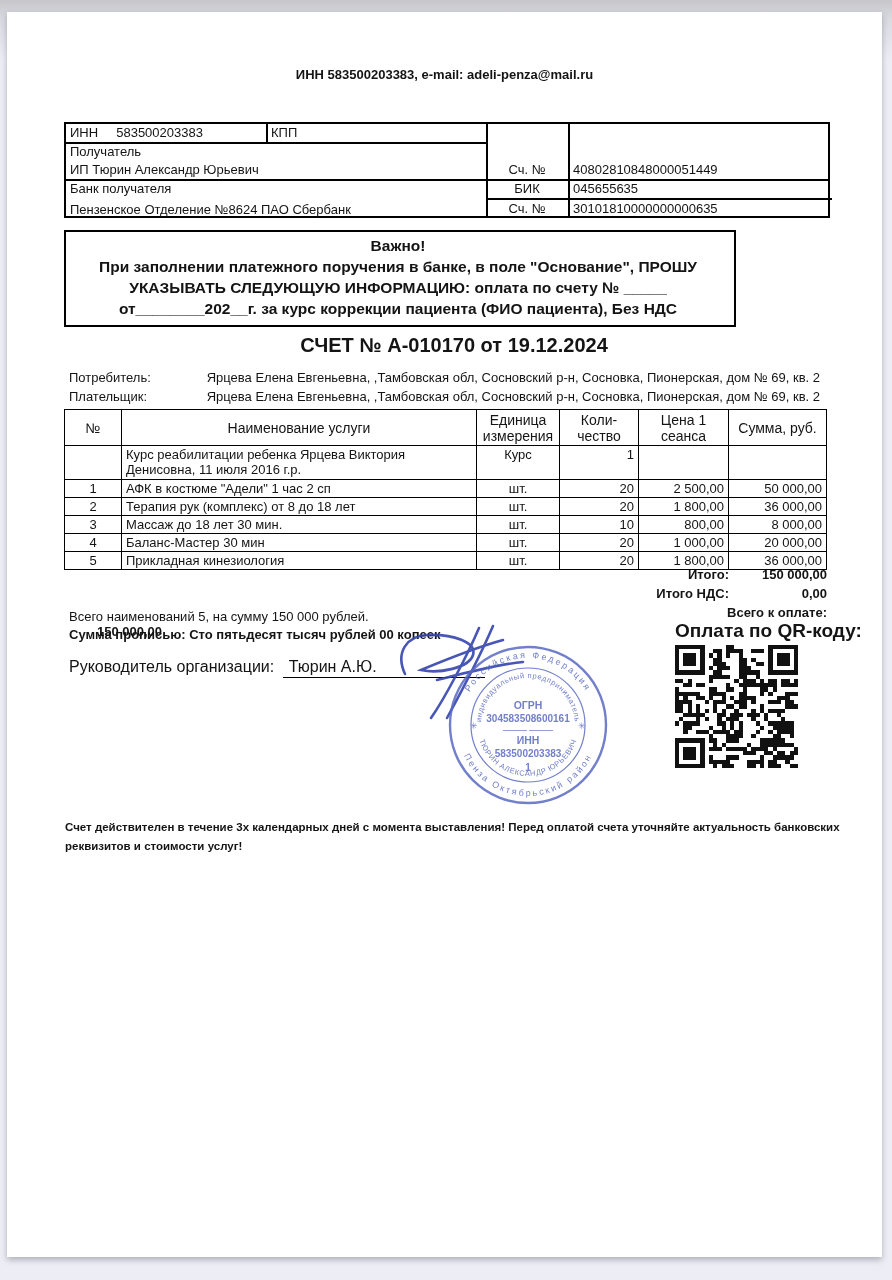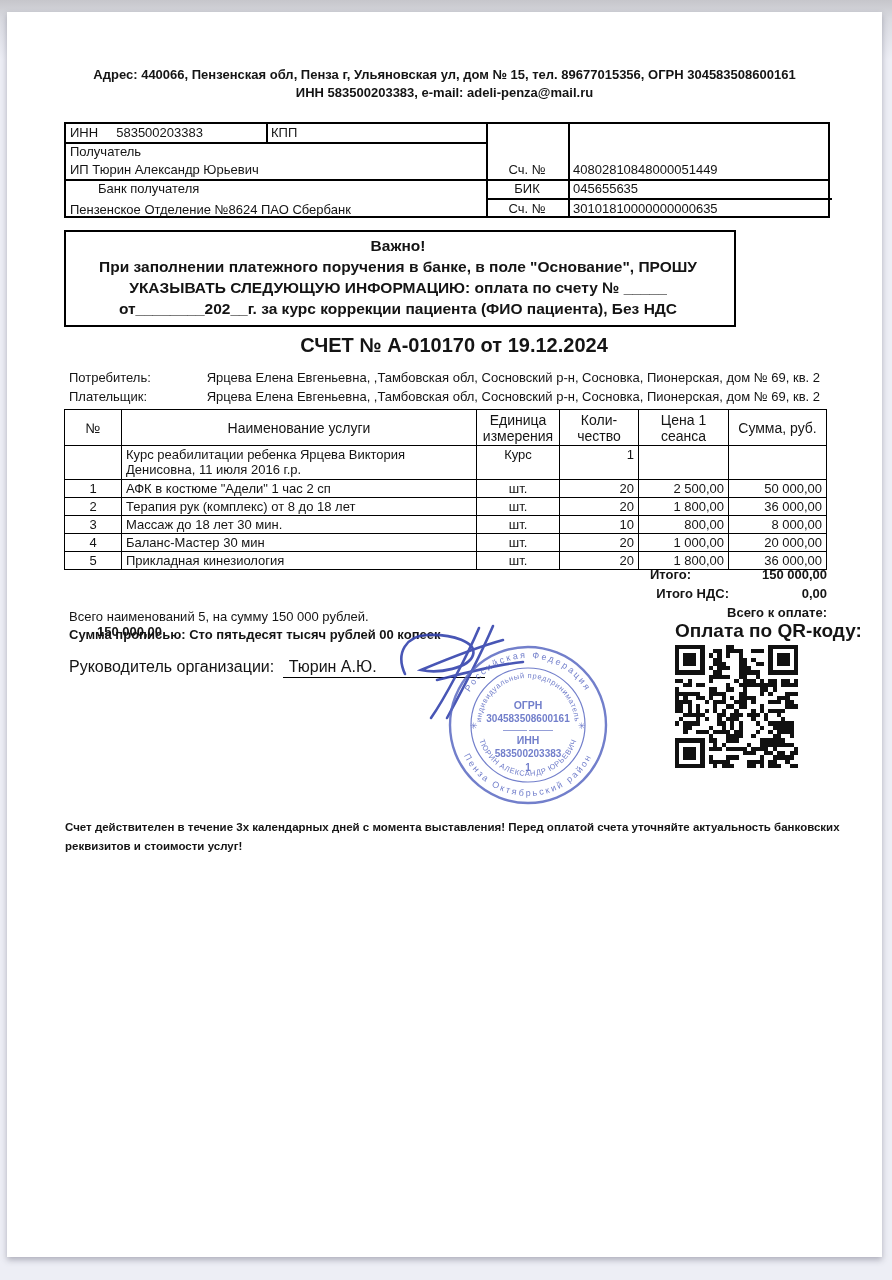--- a/index.html
+++ b/index.html
@@ -54,42 +54,41 @@
   .autograph{left:380px;top:598px;width:180px;height:120px;}
   
   .foot{left:58px;top:806px;width:824px;font-size:11.5px;font-weight:bold;line-height:19px;}
 </style>
 </head>
 <body>
 
 <div class="page">
 
   <div class="abs hdr">
-    <div>Адрес: 440066, Пензенская обл, Пенза г, Ульяновская ул, дом № 15, тел. 89677015356, ОГРН 304583508600161</div>
     <div>ИНН 583500203383, e-mail: adeli-penza@mail.ru</div>
   </div>
 
   <div class="abs bank">
 
     <div class="bline" style="left:420px;top:0;width:1.5px;height:100%;"></div>
     <div class="bline" style="left:502px;top:0;width:1.5px;height:100%;"></div>
 
     <div class="bline" style="left:0;top:18px;width:420px;height:1.5px;"></div>
     <div class="bline" style="left:0;top:55px;width:100%;height:1.5px;"></div>
     <div class="bline" style="left:420px;top:74px;width:346px;height:1.5px;"></div>
 
     <div class="cell" style="left:0;top:0;width:200px;height:18px;">
       <span>ИНН</span>&nbsp;&nbsp;&nbsp;&nbsp;
       <span>583500203383</span>
     </div>
     <div class="bline" style="left:200px;top:0;width:1.5px;height:18px;"></div>
     <div class="cell" style="left:201px;top:0;width:218px;height:18px;">КПП</div>
     <div class="cell" style="left:0;top:19px;width:395px;height:18px;">Получатель</div>
     <div class="cell" style="left:0;top:37px;width:504px;height:18px;">ИП Тюрин Александр Юрьевич</div>
-    <div class="cell" style="left:0;top:56px;width:474px;height:18px;margin-left:28px;">Банк получателя</div>
+    <div class="cell" style="left:0;top:56px;width:474px;height:18px;">Банк получателя</div>
     <div class="cell bot" style="left:0;top:74px;width:419px;height:20px;">Пензенское Отделение №8624 ПАО Сбербанк</div>
 
     <div class="cell bot" style="left:421px;top:0;width:80px;height:54px;justify-content:center;">Сч. №</div>
     <div class="cell" style="left:421px;top:56px;width:80px;height:18px;text-align:center;">БИК</div>
     <div class="cell" style="left:421px;top:76px;width:80px;height:18px;text-align:center;">Сч. №</div>
 
     <div class="cell bot" style="left:503px;top:0;width:262px;height:54px;">40802810848000051449</div>
     <div class="cell" style="left:503px;top:56px;width:262px;height:18px;">045655635</div>
     <div class="cell" style="left:503px;top:76px;width:262px;height:18px;">30101810000000000635</div>
   </div>
@@ -172,21 +171,21 @@
       <td class="c">5</td>
       <td class="l">Прикладная кинезиология</td>
       <td class="c">шт.</td>
       <td class="r">20</td>
       <td class="r">1 800,00</td>
       <td class="r">36 000,00</td>
     </tr>
   </tbody>
     </table>
 
-  <div class="abs totrow" style="top:553px;gap:38px;">
+  <div class="abs totrow" style="top:553px;">
     <span class="tl">Итого:</span>
     <span class="tv">150 000,00</span>
   </div>
   <div class="abs totrow" style="top:572px;">
     <span class="tl">Итого НДС:</span>
     <span class="tv">0,00</span>
   </div>
   <div class="abs totrow" style="top:591px;flex-direction:column;">
     <span class="tl">Всего к оплате:</span>
     <span class="tv">150 000,00</span>

